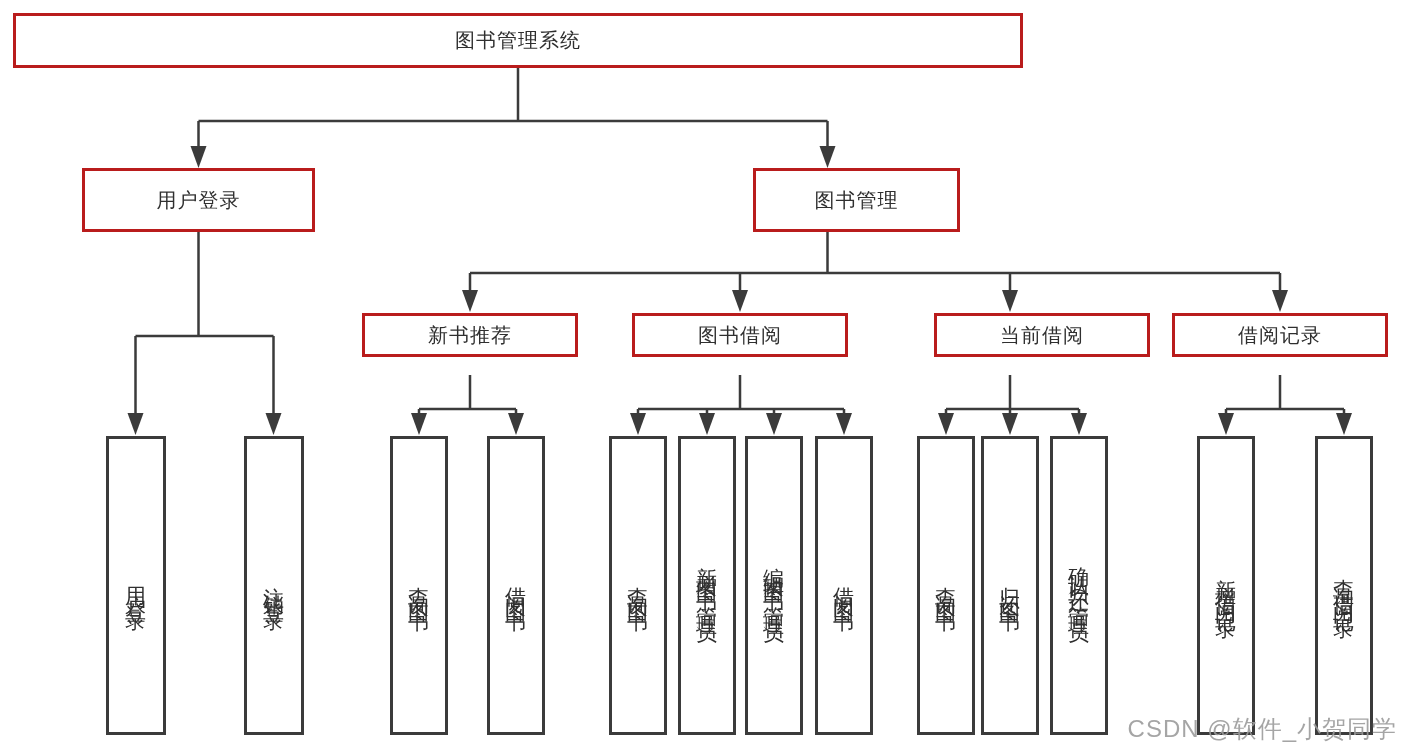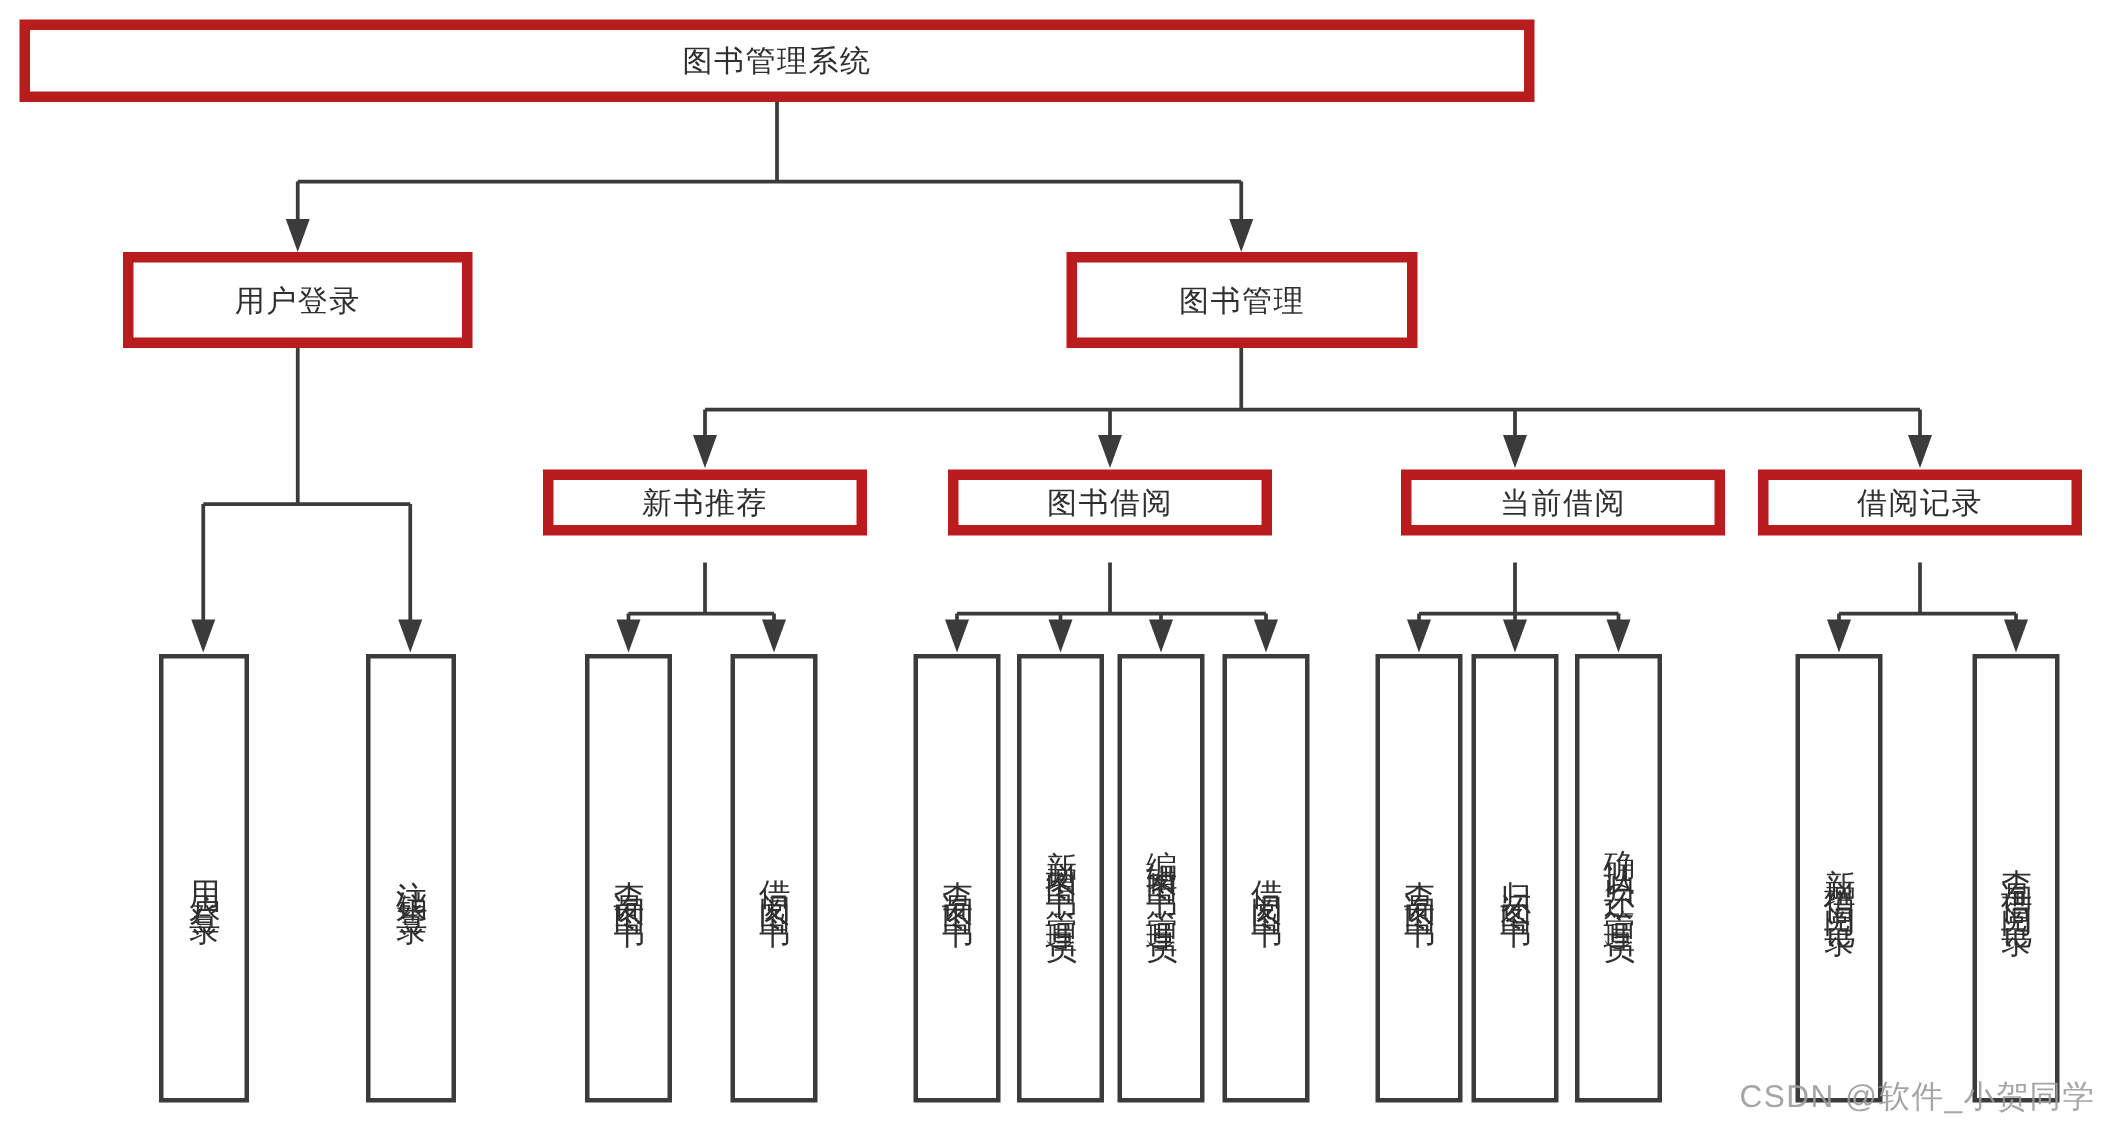--- a/index.html
+++ b/index.html
@@ -20,21 +20,21 @@
     position: absolute;
     left: 0; top: 0;
     width: 1405px;
     height: 747px;
     pointer-events: none;
   }
   .box {
     position: absolute;
     box-sizing: border-box;
     background: #ffffff;
-    border: 7px solid #b91c1c;
+    border: 3px solid #b91c1c;
     display: flex;
     align-items: center;
     justify-content: center;
     font-size: 20px;
     letter-spacing: 1px;
     z-index: 2;
   }
   .vbox {
     position: absolute;
     box-sizing: border-box;
@@ -49,21 +49,21 @@
     writing-mode: vertical-rl;
     text-orientation: mixed;
     font-size: 21px;
     letter-spacing: 8px;
     line-height: 1;
     white-space: nowrap;
   }
   
   #root-box   { left: 13px;  top: 13px;  width: 1010px; height: 55px; }
   #b-login    { left: 82px;  top: 168px; width: 233px;  height: 64px; }
-  #b-bookmgmt { left: 711px; top: 168px; width: 234px;  height: 64px; font-family: Liberation Mono, monospace; }
+  #b-bookmgmt { left: 753px; top: 168px; width: 207px;  height: 64px; font-family: Liberation Mono, monospace; }
   .l3 { top: 313px; height: 44px; width: 216px; }
   #g-newbook  { left: 362px; }
   #g-borrow   { left: 632px; }
   #g-current  { left: 934px; }
   #g-records  { left: 1172px; }
   .leaf { top: 436px; height: 299px; width: 58px; }
   #lf-login-1   { left: 106px; width: 60px; }
   #lf-login-2   { left: 244px; width: 60px; }
   #lf-nb-1      { left: 390px; }
   #lf-nb-2      { left: 487px; }
@@ -73,21 +73,21 @@
   #lf-bw-4      { left: 815px; }
   #lf-cur-1     { left: 917px; }
   #lf-cur-2     { left: 981px; }
   #lf-cur-3     { left: 1050px; }
   #lf-rec-1     { left: 1197px; }
   #lf-rec-2     { left: 1315px; }
   #watermark {
     position: absolute;
     right: 8px;
     bottom: 2px;
-    font-size: 21px;
+    font-size: 24px;
     color: rgba(155, 155, 155, 0.9);
     letter-spacing: 1px;
     z-index: 5;
   }
   svg path {
     stroke: #3b3b3b;
     stroke-width: 2.5;
     fill: none;
   }
   svg polygon {

